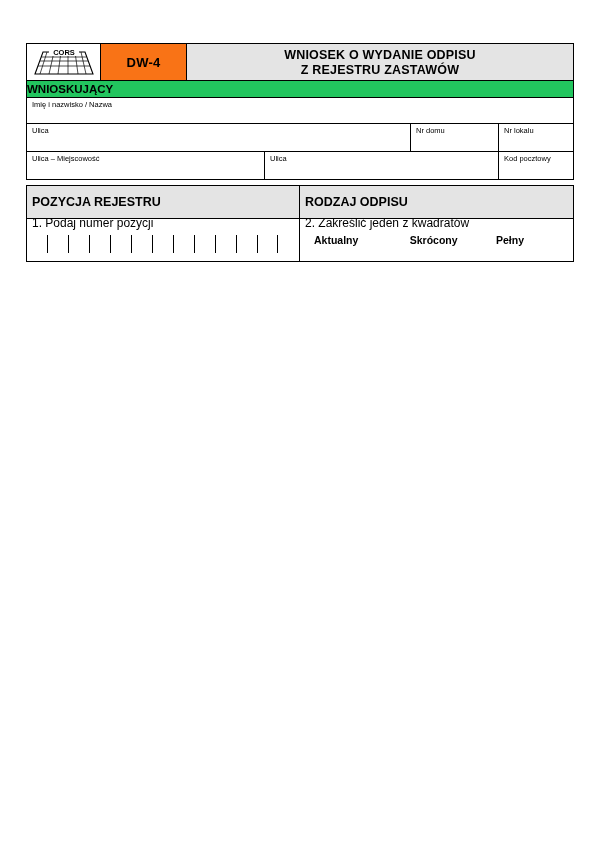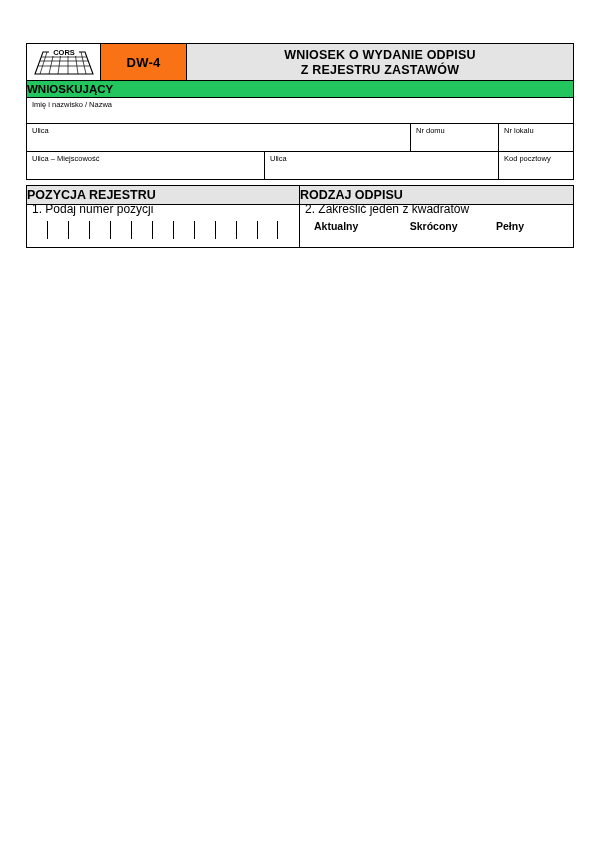--- a/index.html
+++ b/index.html
@@ -139,24 +139,25 @@
   }
   .panel {
     border: 1.5px solid #000;
     box-sizing: border-box;
   }
   .panel-left { width: 274px; }
   .panel-right { width: 274px; margin-left: 0; border-left: none; }
 
   .panel .phead {
     background: #e4e4e4;
-    height: 19px;
+    height: 33px;
     border-bottom: 1px solid #000;
     display: flex;
     align-items: center;
+    padding-left: 5px;
     box-sizing: border-box;
   }
   .panel .phead span {
     font-size: 12.5px;
     font-weight: bold;
   }
   .pbody {
     height: 42px;
     position: relative;
     box-sizing: border-box;

